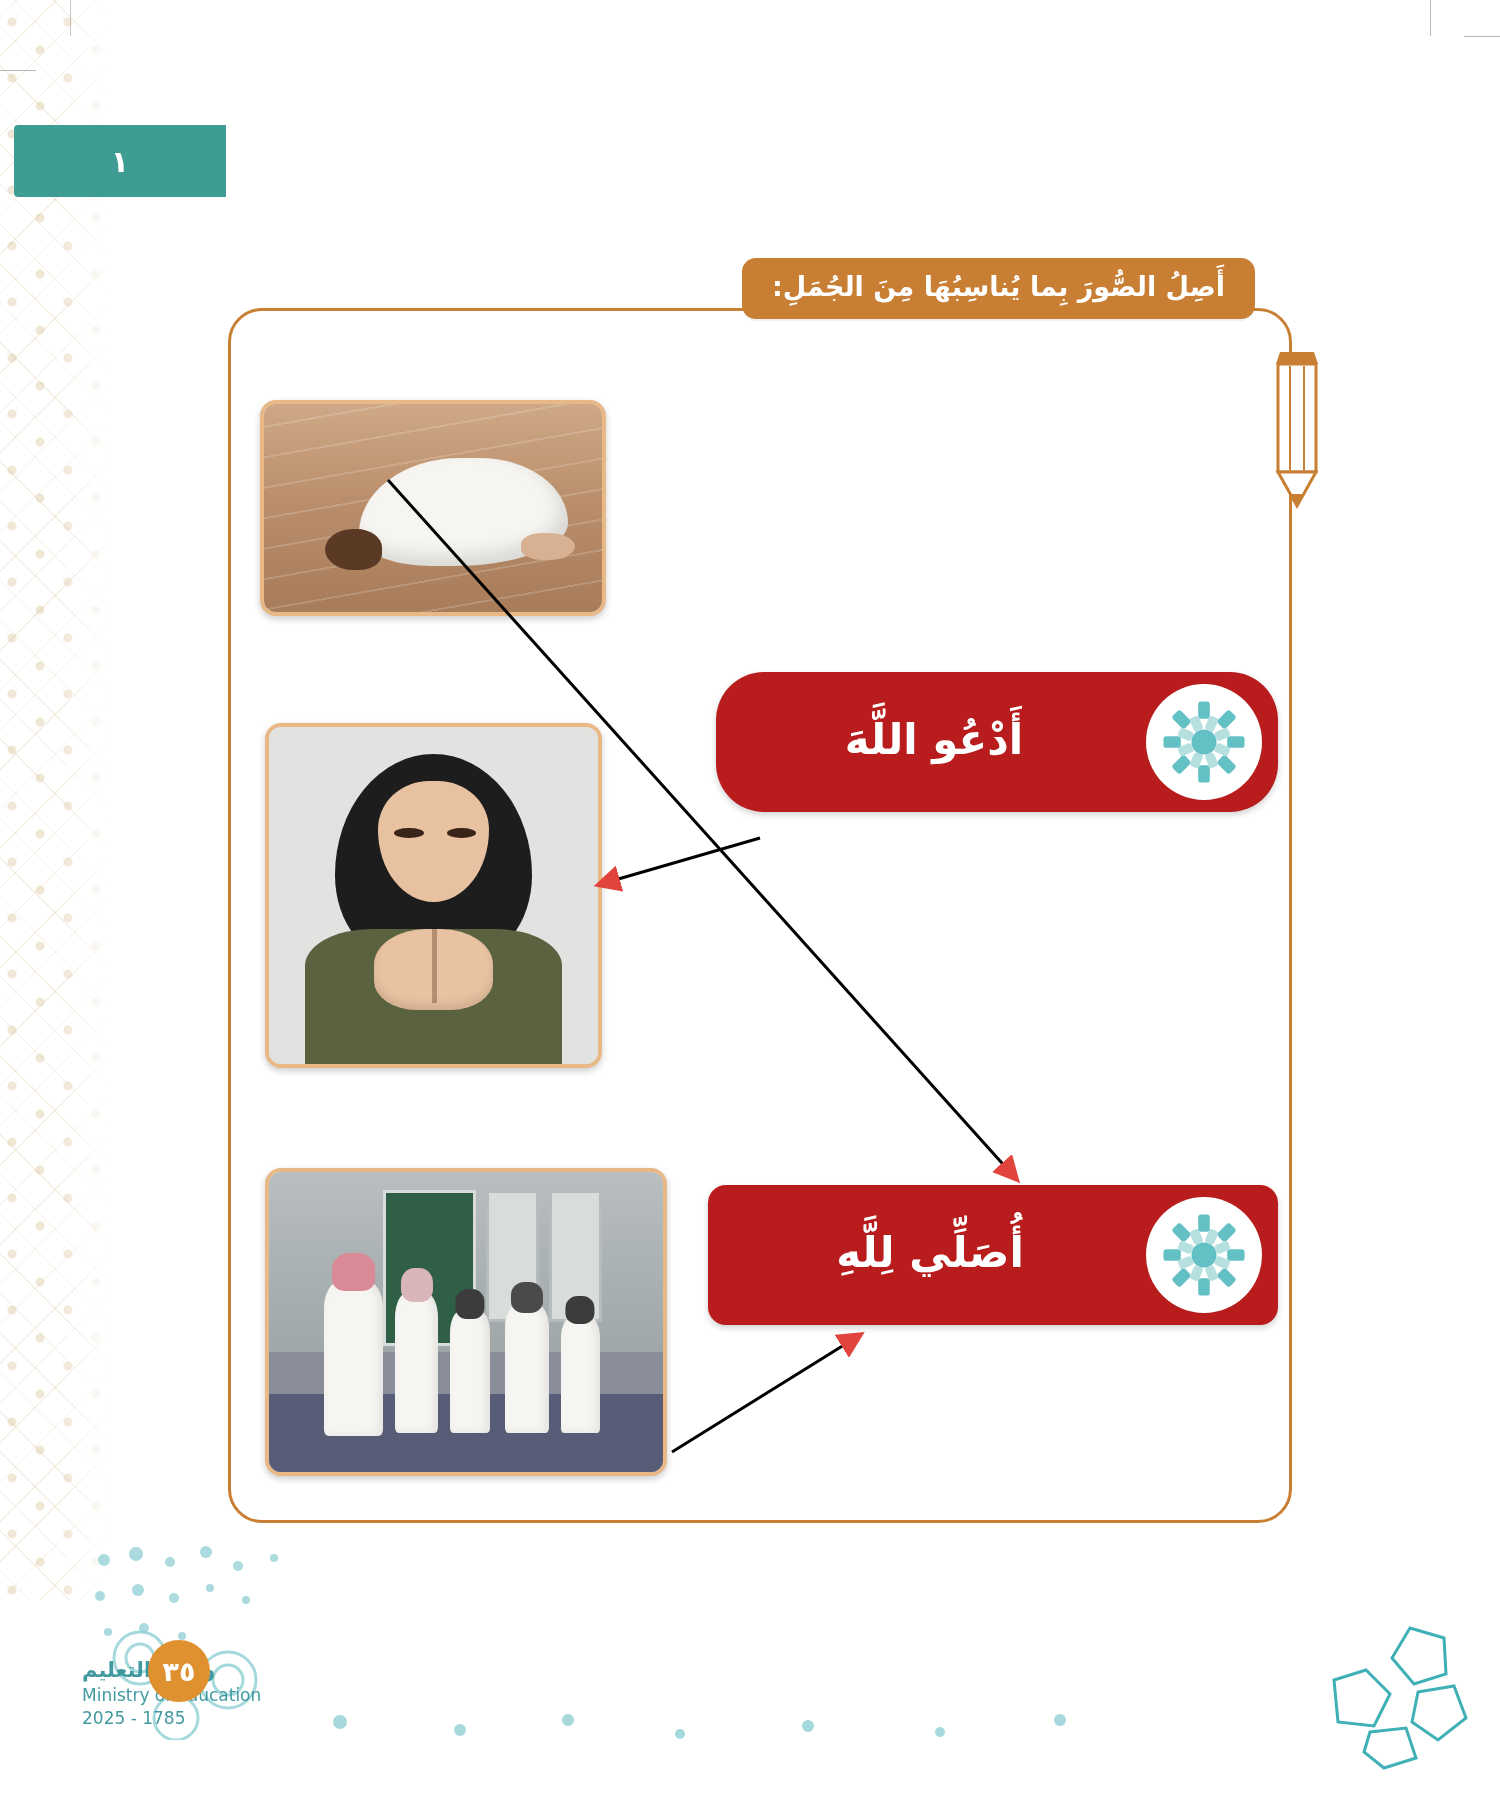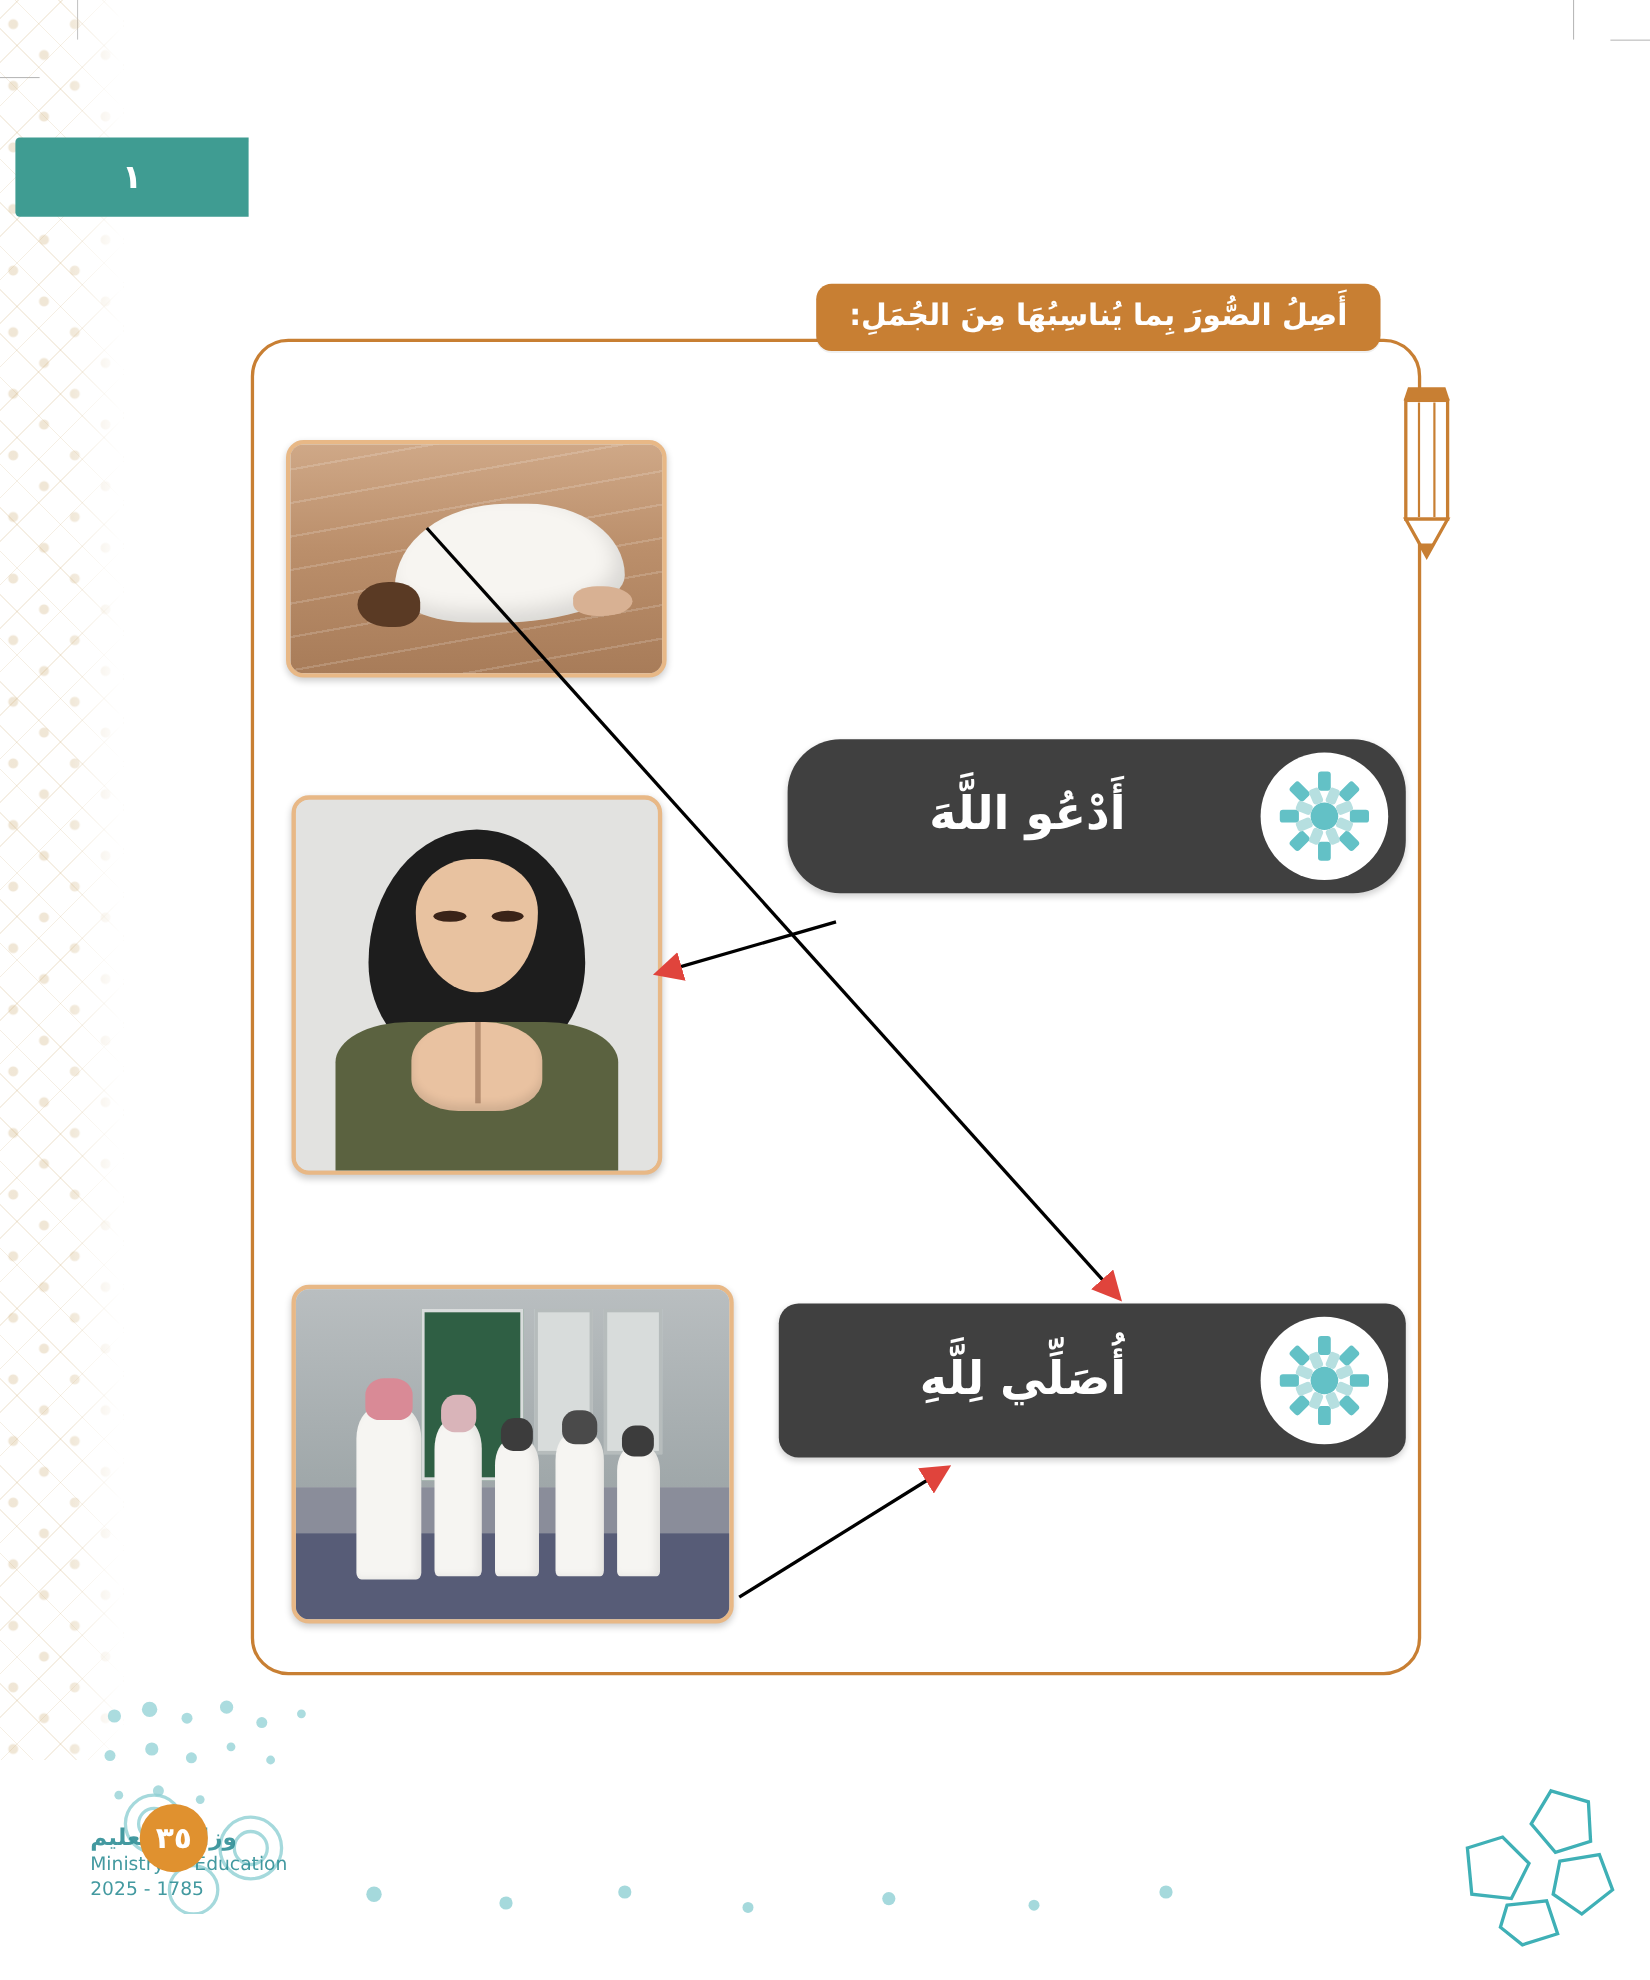--- a/index.html
+++ b/index.html
@@ -264,21 +264,21 @@
   .p3-p3 { left: 46%; top: 46%; width: 10%; height: 41%; }
   .p3-p3 .head { background: #3c3c3c; }
   .p3-p4 { left: 60%; top: 44%; width: 11%; height: 43%; }
   .p3-p4 .head { background: #4a4a4a; }
   .p3-p5 { left: 74%; top: 48%; width: 10%; height: 39%; }
   .p3-p5 .head { background: #3c3c3c; }
 
   
   .answer {
     position: absolute;
-    background: #404040;
+    background: #b91c1c;
     border-radius: 48px;
     display: flex;
     align-items: center;
     justify-content: space-between;
     padding: 0 16px;
     box-shadow: 0 3px 6px rgba(0,0,0,0.18);
   }
   .answer-1 { top: 672px; left: 716px; width: 530px; height: 140px; }
   .answer-2 { top: 1185px; left: 708px; width: 538px; height: 140px; border-radius: 18px; }
   .answer .rosette {
@@ -313,21 +313,21 @@
   
   .footer-dots {
     position: absolute;
     left: 78px;
     top: 1540px;
     width: 360px;
     height: 200px;
   }
   .page-badge {
     position: absolute;
-    left: 127px;
+    left: 148px;
     top: 1640px;
     width: 62px;
     height: 62px;
     border-radius: 50%;
     background: #e0912f;
     color: #ffffff;
     display: flex;
     align-items: center;
     justify-content: center;
     font-size: 27px;

